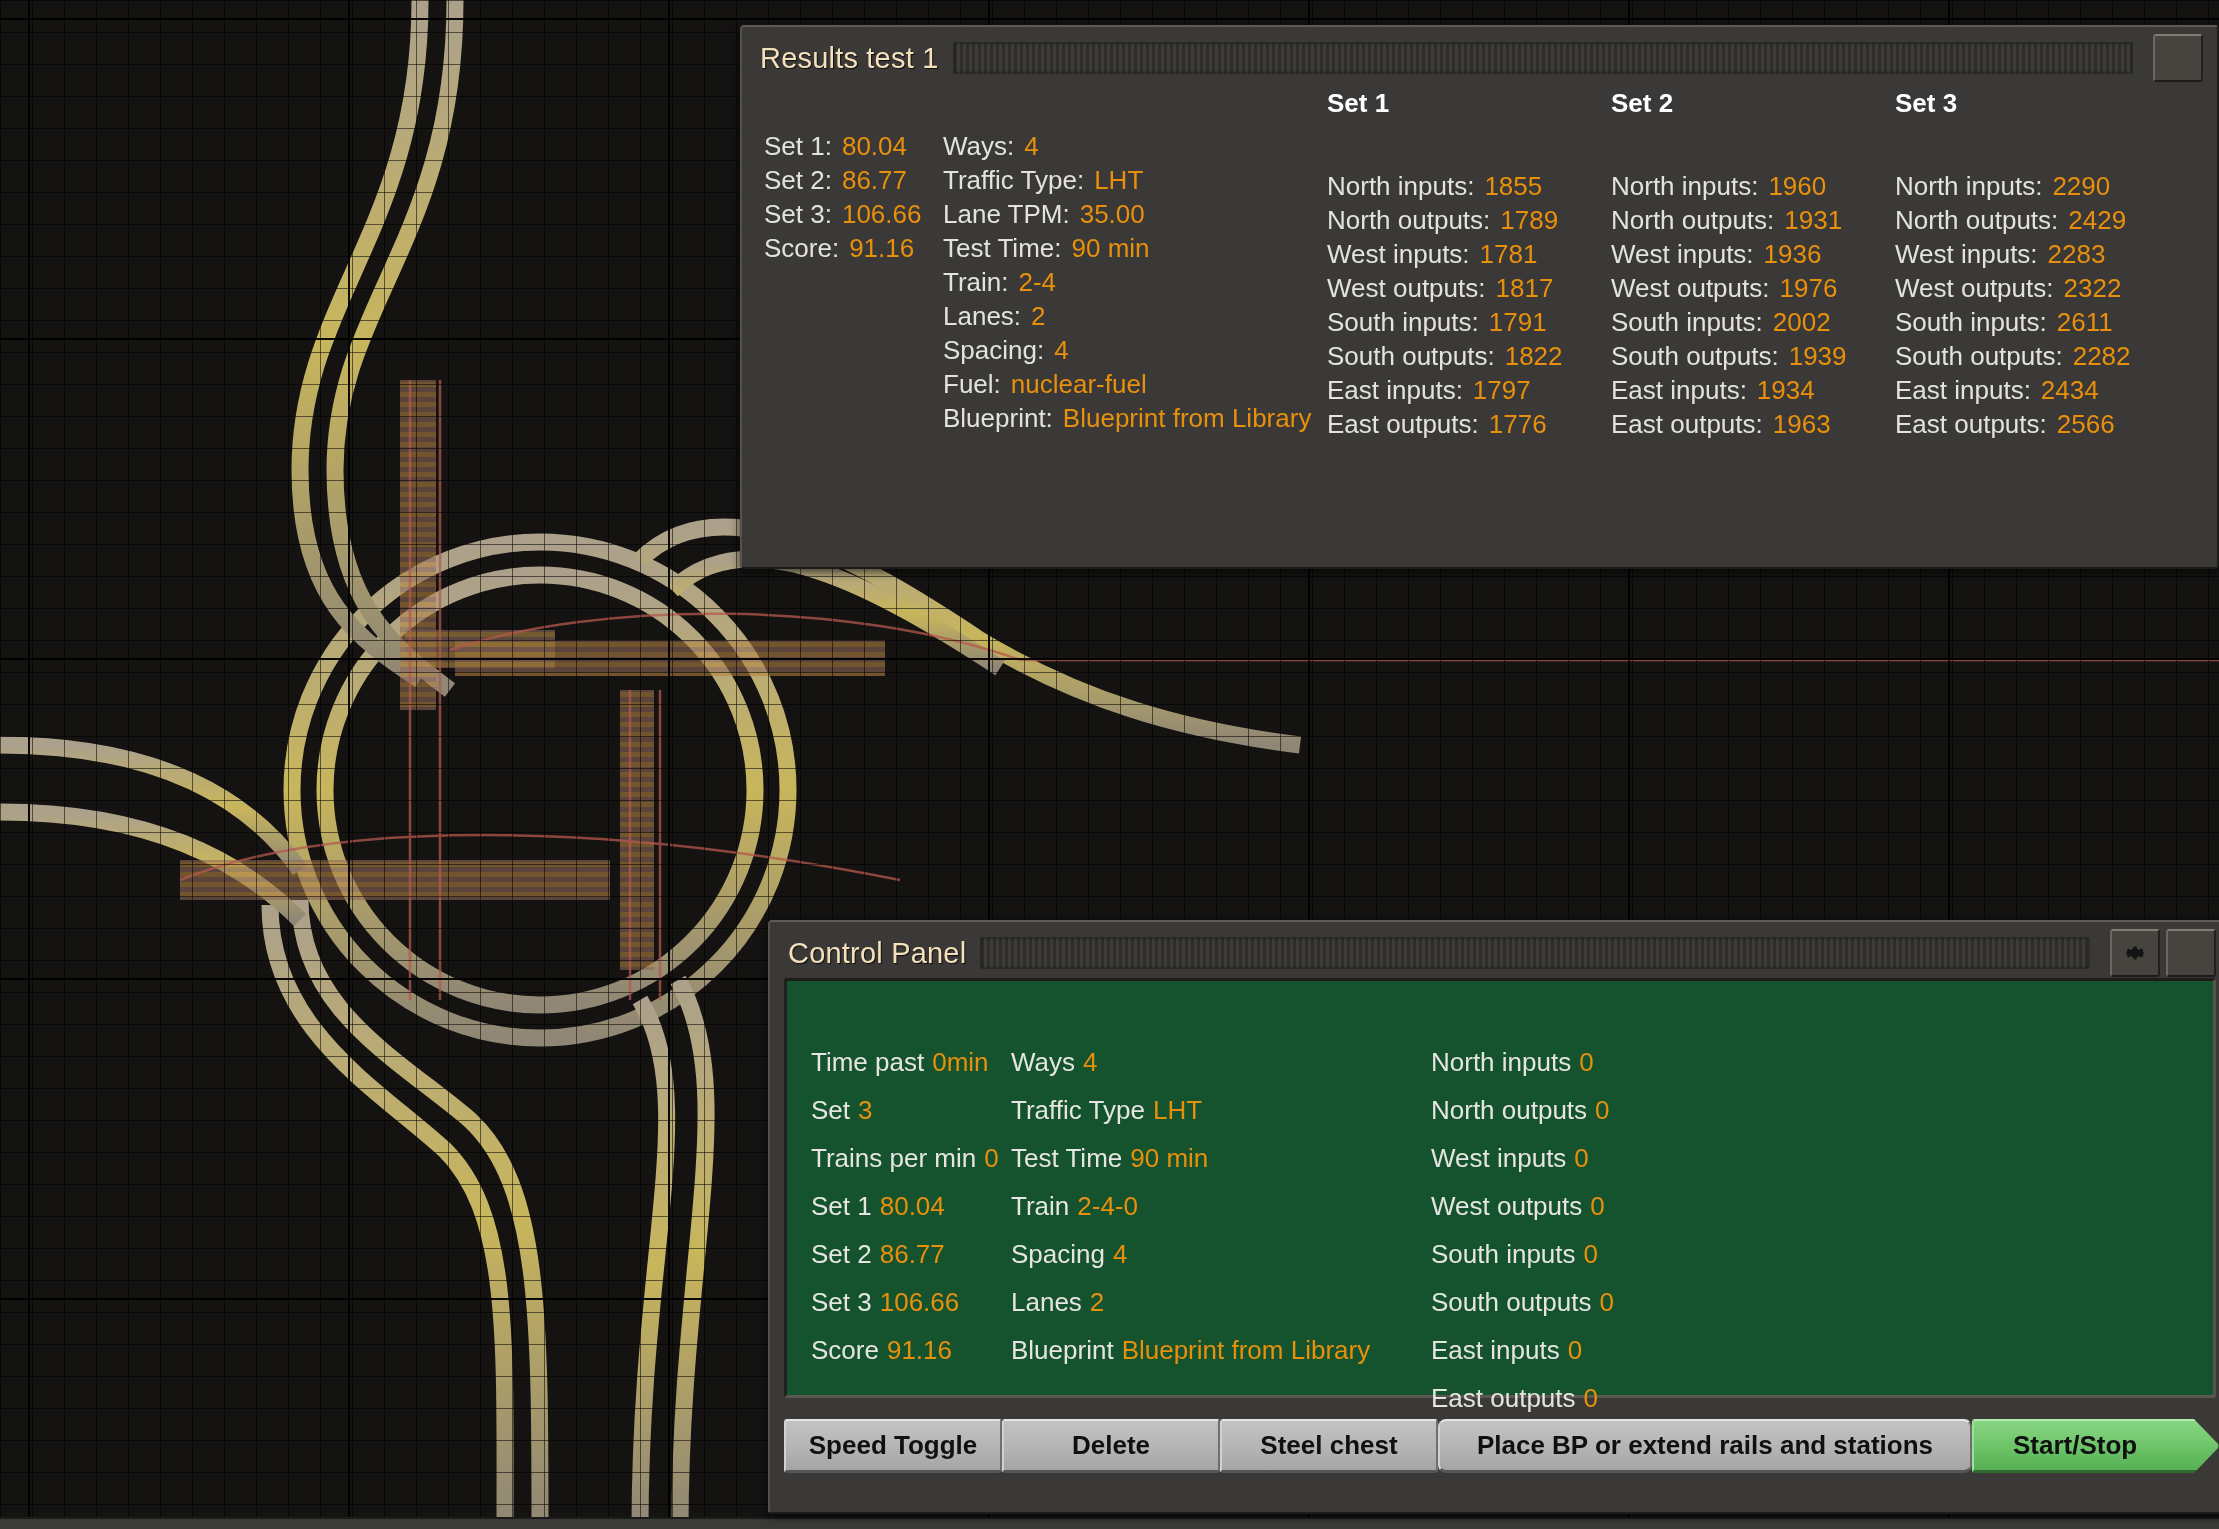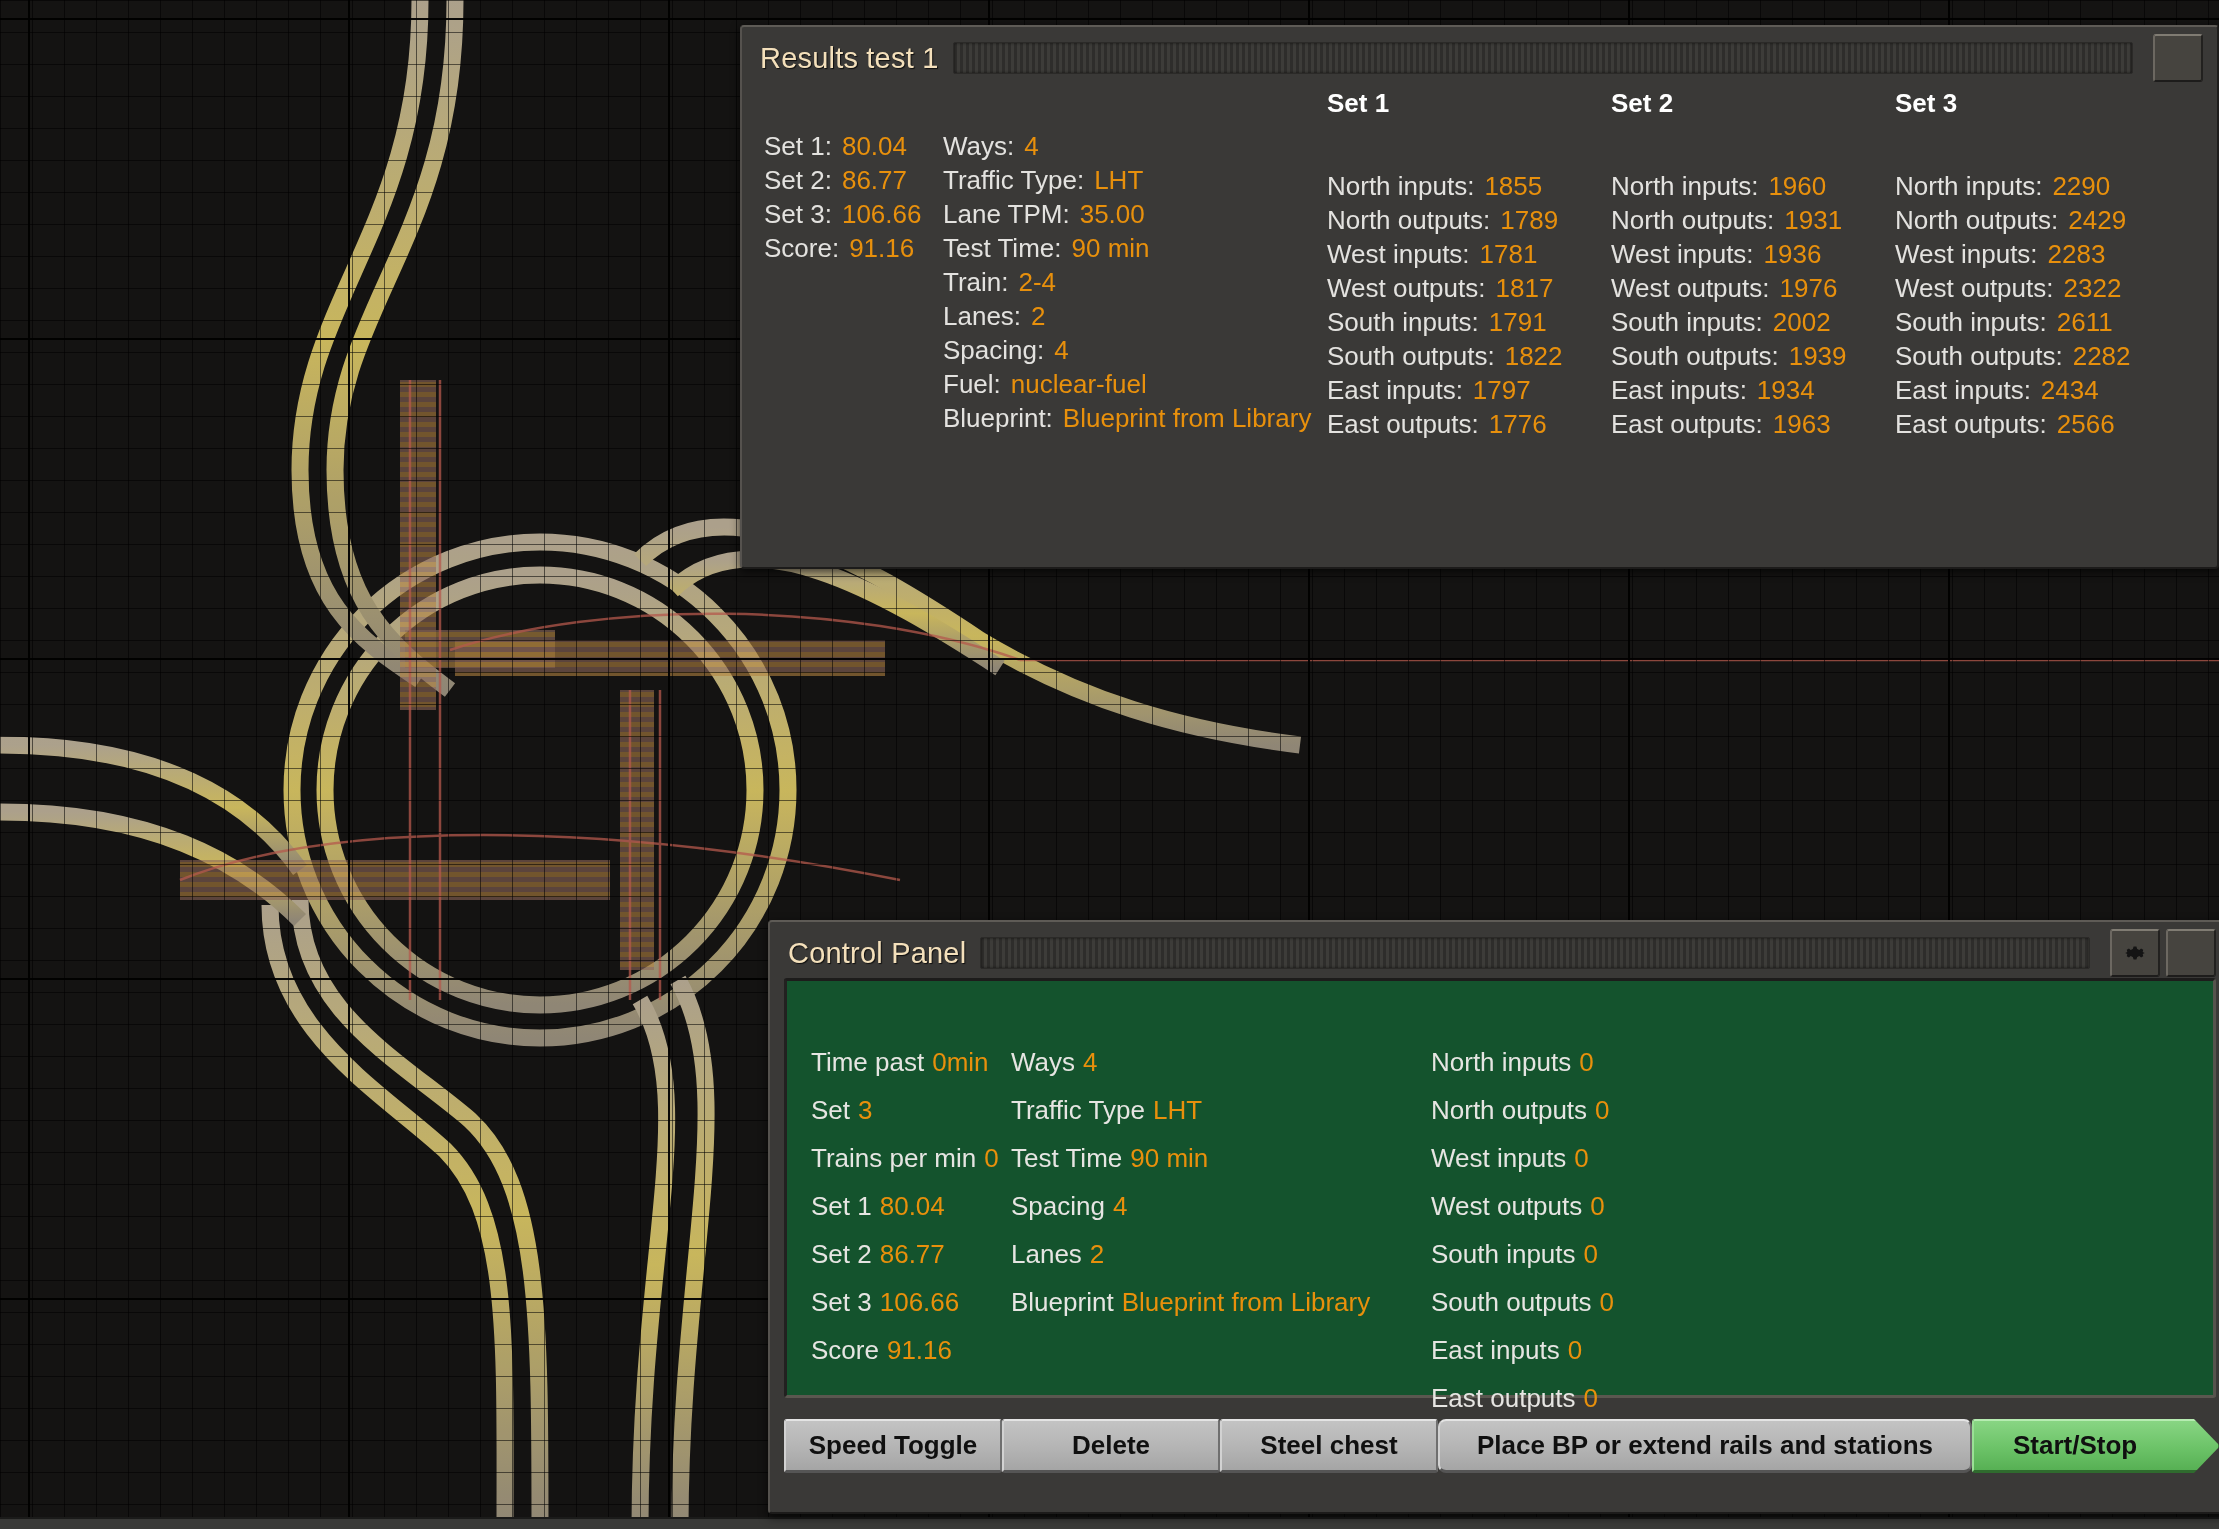--- a/index.html
+++ b/index.html
@@ -524,20 +524,24 @@
           </div>
         <div class="kv-row">
             <span class="lbl">Traffic Type</span>
             <span class="val">LHT</span>
           </div>
         <div class="kv-row">
             <span class="lbl">Test Time</span>
             <span class="val">90 min</span>
           </div>
         <div class="kv-row">
+            <span class="lbl">Train</span>
+            <span class="val">2-4-0</span>
+          </div>
+        <div class="kv-row">
             <span class="lbl">Spacing</span>
             <span class="val">4</span>
           </div>
         <div class="kv-row">
             <span class="lbl">Lanes</span>
             <span class="val">2</span>
           </div>
         <div class="kv-row">
             <span class="lbl">Blueprint</span>
             <span class="val">Blueprint from Library</span>

